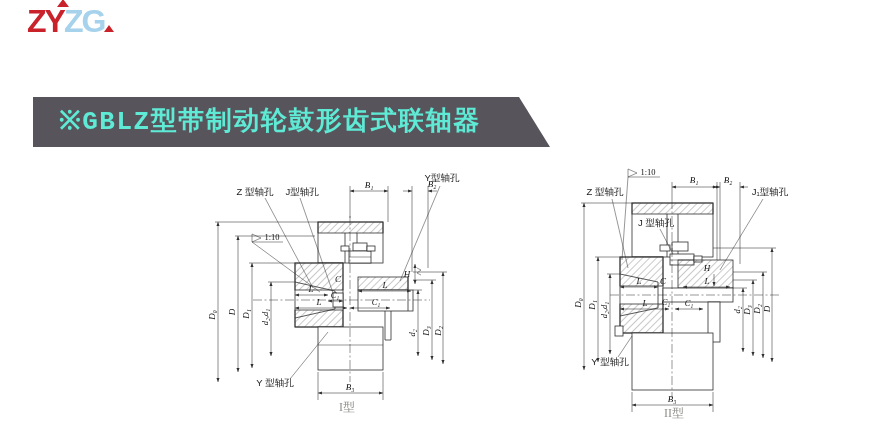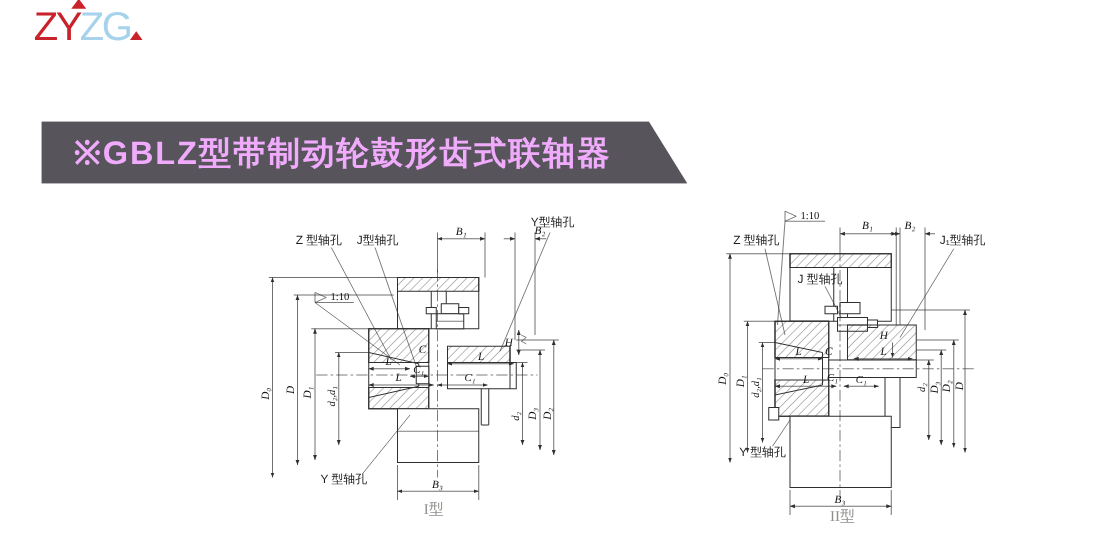--- a/index.html
+++ b/index.html
@@ -1,35 +1,35 @@
 <!DOCTYPE html>
 <html><head>
 <meta charset="utf-8">
 <style>
   html,body{margin:0;padding:0;}
   body{
     width:895px;height:432px;position:relative;overflow:hidden;
     background:#ffffff;font-family:"Liberation Sans",sans-serif;
   }
   
-  .logo{position:absolute;left:27px;top:4px;font-weight:normal;font-size:32px;
+  .logo{position:absolute;left:27px;top:4px;font-weight:bold;font-size:32px;
         letter-spacing:-2px;line-height:34px;}
   .logo .red{color:#c9222b}
   .logo .blue{color:#a6d2ec}
   .caret{position:absolute;left:30px;top:-5px;width:0;height:0;
          border-left:6px solid transparent;border-right:6px solid transparent;
          border-bottom:8px solid #c9222b;}
   .g-tri{position:absolute;left:77px;top:21px;width:0;height:0;
          border-left:5px solid transparent;border-right:5px solid transparent;
          border-bottom:7px solid #c9222b;}
   
   .banner{position:absolute;left:33px;top:97px;width:517px;height:50px;
-          background:#57545c;color:#f0abfc;
+          background:#57545c;color:#5eead4;
           clip-path:polygon(0 0,94% 0,100% 100%,0 100%);
-          font-family:Liberation Sans, sans-serif;font-weight:bold;font-size:26px;
+          font-family:Liberation Mono, monospace;font-weight:bold;font-size:26px;
           line-height:50px;white-space:nowrap;}
   .banner .t{margin-left:26px;letter-spacing:1.5px;}
   
   .dgm{position:absolute;}
   .d1{left:195px;top:160px;}
   .d2{left:570px;top:160px;}
   svg .cjk{font:9.5px "Liberation Sans",sans-serif;fill:#1c1c1c}
   svg .dim{font:italic 9px "Liberation Serif",serif;fill:#101010}
   svg .sm {font:italic 8.5px "Liberation Serif",serif;fill:#101010}
   svg .tap{font:8.5px "Liberation Serif",serif;fill:#101010}

